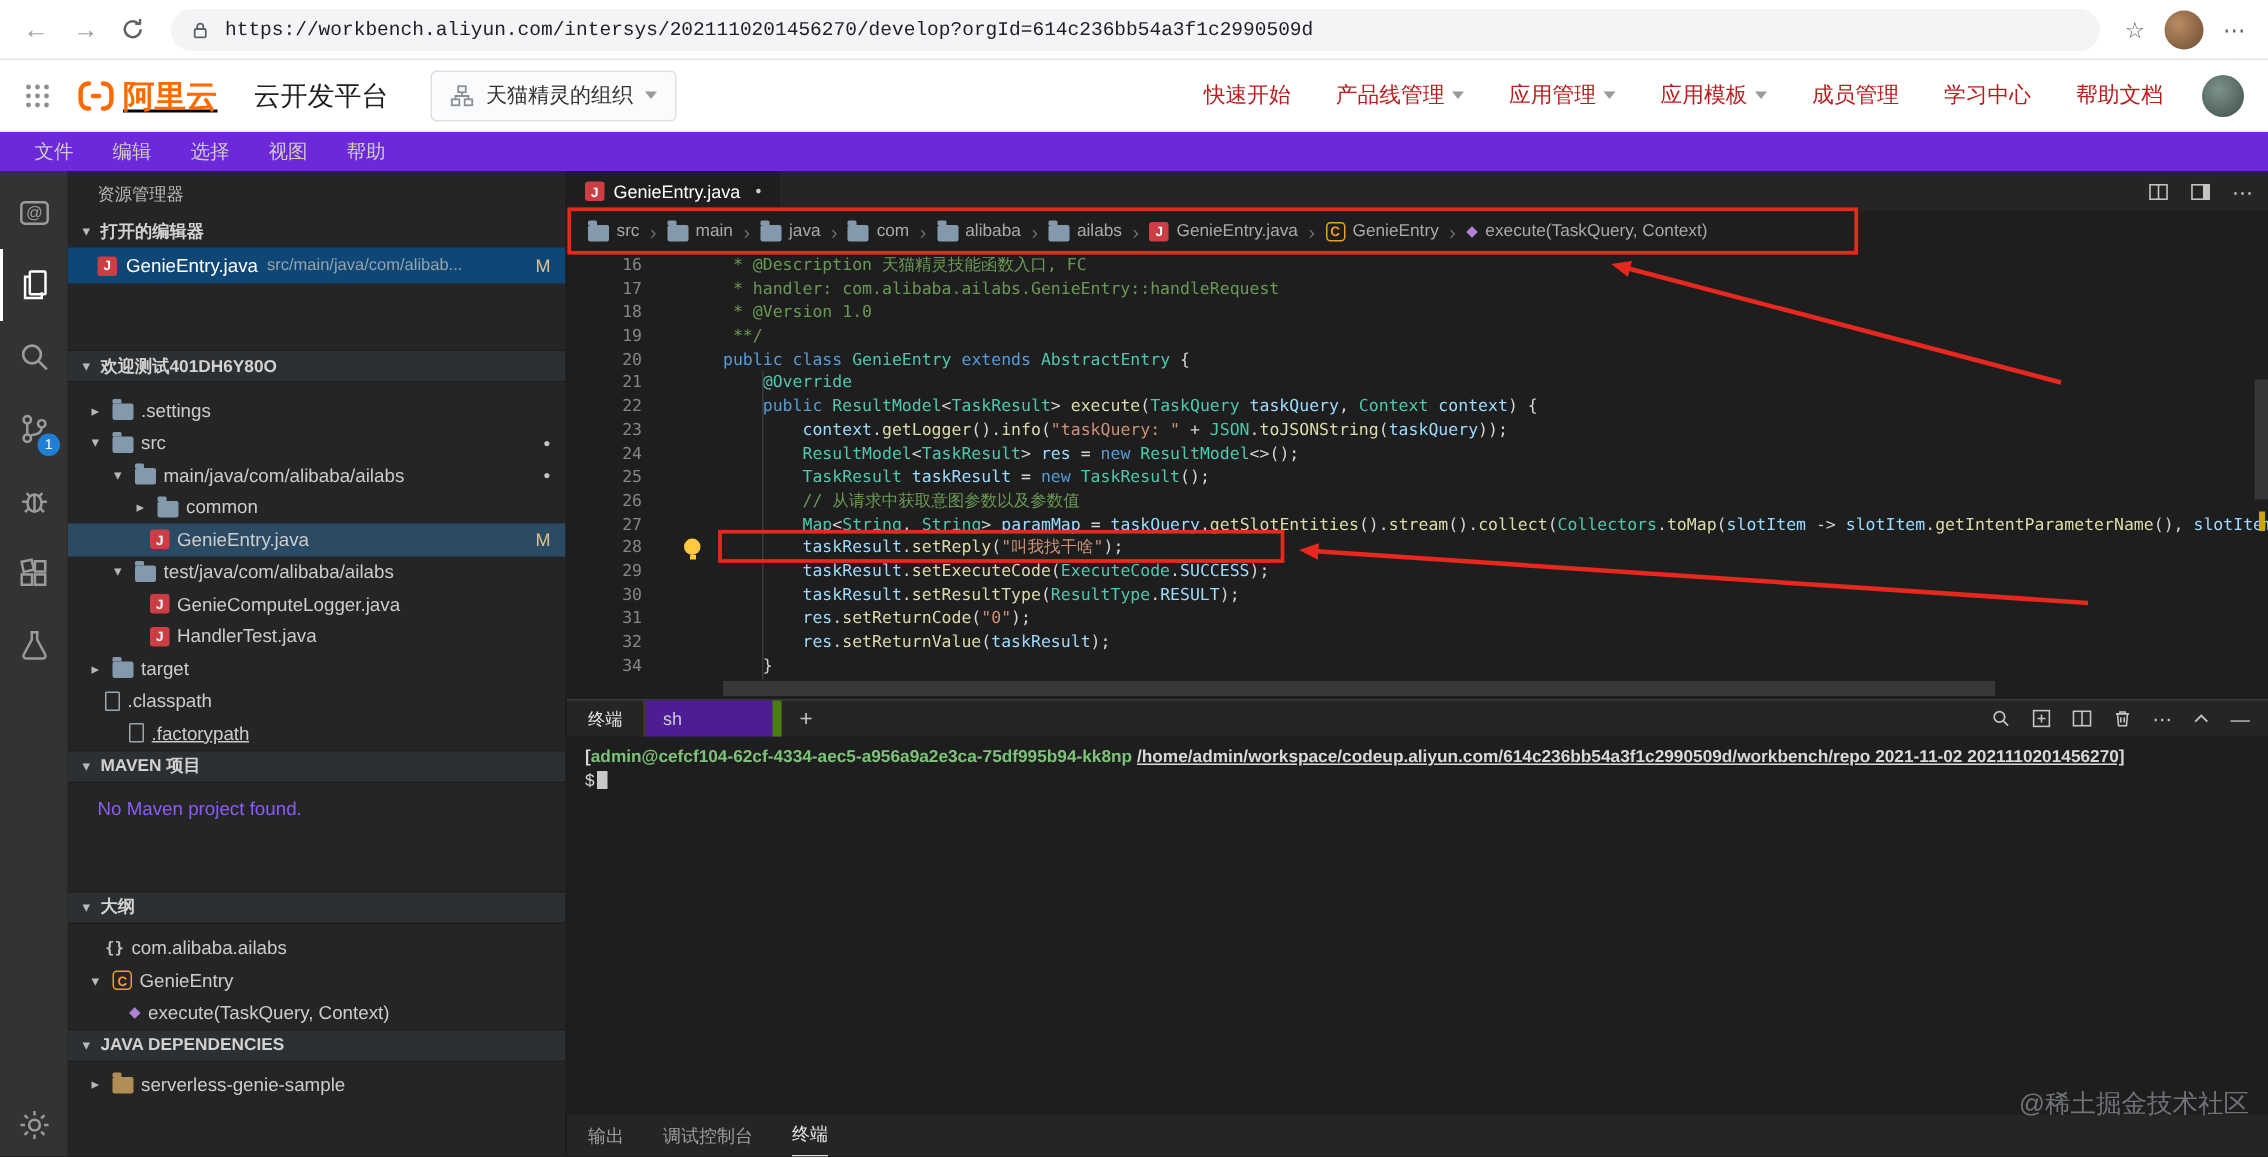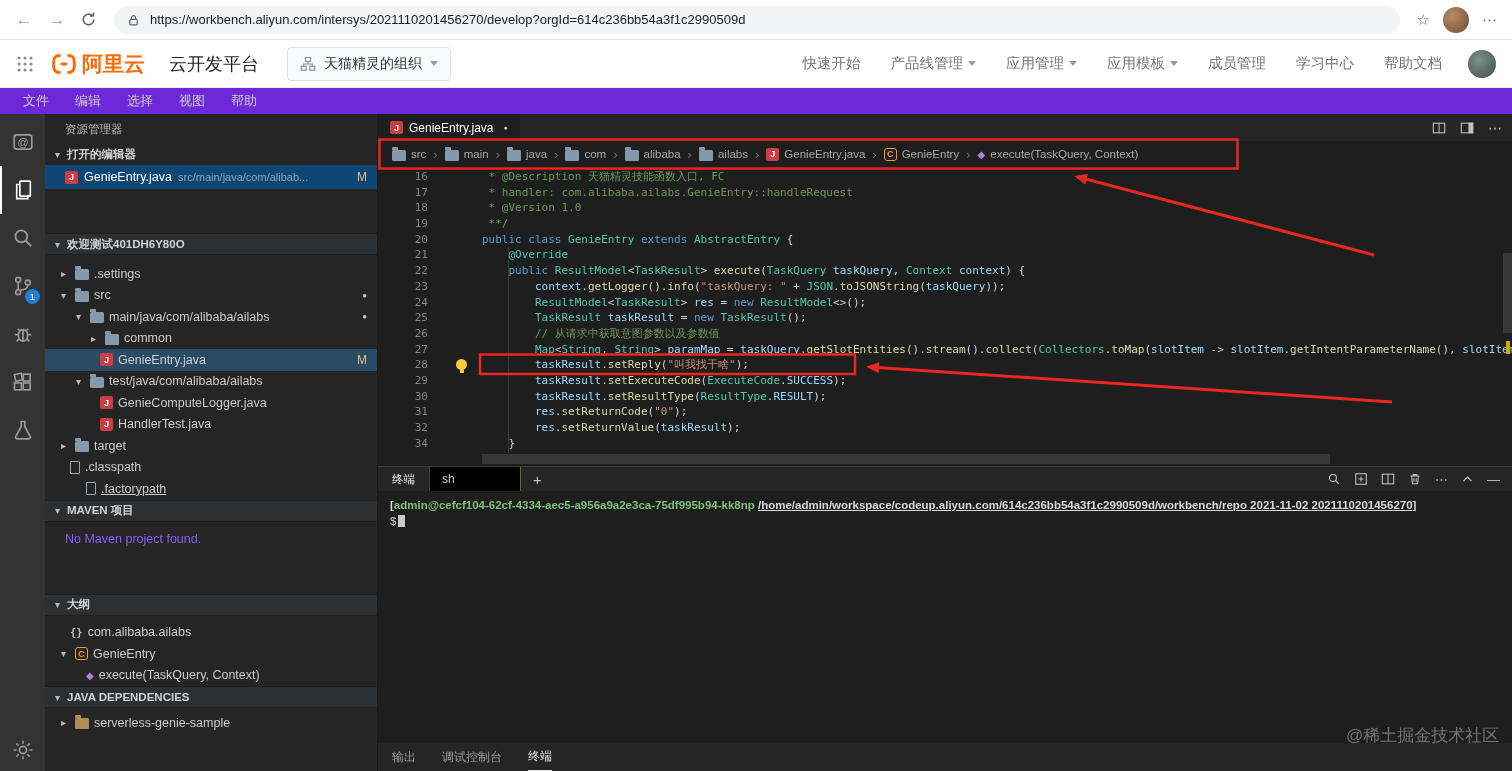--- a/index.html
+++ b/index.html
@@ -2,35 +2,35 @@
 <html><head>
 <meta charset="utf-8">
 <style>
 *{margin:0;padding:0;box-sizing:border-box;}
 html,body{width:1512px;height:771px;}
 body{position:relative;overflow:hidden;background:#1e1e1e;font-family:"Liberation Sans",sans-serif;}
 
 
 .browser{height:40px;background:#fff;border-bottom:1px solid #e4e4e4;display:flex;align-items:center;padding:0 14px;gap:13px;}
 .bnav{font-size:17px;color:#9aa0a6;width:20px;text-align:center;cursor:pointer;}
-.omnibox{flex:1;height:28px;background:#f3f4f6;border-radius:14px;display:flex;align-items:center;gap:10px;padding:0 13px;margin:0 4px;}
+.omnibox{flex:1;height:28px;background:#f3f4f6;border-radius:14px;display:flex;align-items:center;gap:10px;padding:0 13px;margin:0 4px;font-family:Liberation Mono, monospace;}
 .url{font-size:13px;color:#202124;white-space:nowrap;overflow:hidden;}
 .b-star{font-size:15px;color:#5f6368;cursor:pointer;}
 .b-avatar{width:26px;height:26px;border-radius:50%;background:radial-gradient(circle at 35% 35%,#b98d64,#6d4a2f);cursor:pointer;}
 .b-dots{font-size:15px;color:#5f6368;letter-spacing:1px;cursor:pointer;}
 
 
 .topnav{height:48px;background:#fff;border-bottom:1px solid #ececec;display:flex;align-items:center;padding:0 16px;}
 .grid9{margin-right:16px;cursor:pointer;}
-.brand{display:flex;align-items:center;gap:4px;}
+.brand{display:flex;align-items:center;gap:4px;text-decoration:underline;}
 .brand-text{color:#ff6a00;font-size:21px;font-weight:bold;}
 .product{font-size:18px;color:#1f1f1f;margin-left:24px;}
 .org-pill{margin-left:28px;height:34px;border:1px solid #dcdfe3;border-radius:4px;background:#fafbfc;display:flex;align-items:center;gap:8px;padding:0 12px;font-size:14px;color:#333;cursor:pointer;}
 .caret{width:0;height:0;border-left:4px solid transparent;border-right:4px solid transparent;border-top:5px solid #9a9a9a;}
-.nav-right{margin-left:auto;display:flex;align-items:center;gap:30px;font-size:14.5px;color:#737373;justify-content:space-between;}
+.nav-right{margin-left:auto;display:flex;align-items:center;gap:30px;font-size:14.5px;color:#b91c1c;justify-content:space-between;}
 .nav-item{display:flex;align-items:center;gap:5px;cursor:pointer;white-space:nowrap;}
 .nav-avatar{width:28px;height:28px;border-radius:50%;margin-left:26px;background:radial-gradient(circle at 40% 35%,#7d9289,#3c4f4a);cursor:pointer;}
 
 
 .menubar{height:26px;background:#6d28d9;display:flex;align-items:center;padding-left:10px;}
 .mb-item{color:#cccccc;font-size:13px;padding:0 13px;cursor:pointer;}
 
 
 .wb{position:absolute;top:114px;left:0;right:0;bottom:0;display:flex;}
 .activitybar{width:45px;background:#333333;display:flex;flex-direction:column;align-items:center;padding-top:4px;position:relative;flex:none;}
@@ -89,21 +89,21 @@
 .tk-kw{color:#569cd6}.tk-ctrl{color:#c586c0}.tk-cls{color:#4ec9b0}.tk-fn{color:#dcdcaa}
 .tk-str{color:#ce9178}.tk-var{color:#9cdcfe}.tk-cm{color:#6a9955}.tk-pn{color:#d4d4d4}.tk-ann{color:#4ec9b0}
 .iguide{position:absolute;left:130px;top:80px;width:1px;height:206px;background:#3a3a3a;}
 .hscroll{position:absolute;left:104px;bottom:2px;height:10px;width:848px;background:#3e3e42;opacity:.8;}
 .vscroll{position:absolute;right:0;top:86px;width:9px;height:80px;background:#4a4a4a;opacity:.55;}
 .ruler-mark{position:absolute;right:2px;top:174px;width:4px;height:13px;background:#cca700;}
 
 
 .term-h{height:25px;background:#252526;border-top:1px solid #3a3a3a;display:flex;align-items:center;flex:none;}
 .term-title{font-size:11.5px;color:#e7e7e7;padding:0 14px;cursor:pointer;}
-.term-tab{height:100%;display:flex;align-items:center;background:#000000;padding:0 26px 0 12px;font-size:12px;color:#cccccc;border-left:1px solid #3a3a3a;border-right:1px solid #4d7c0f;min-width:92px;cursor:pointer;}
+.term-tab{height:100%;display:flex;align-items:center;background:#4c1d95;padding:0 26px 0 12px;font-size:12px;color:#cccccc;border-left:1px solid #3a3a3a;border-right:6px solid #4d7c0f;min-width:92px;cursor:pointer;}
 .term-plus{color:#c5c5c5;font-size:15px;margin-left:12px;cursor:pointer;}
 .term-actions{margin-left:auto;display:flex;align-items:center;gap:13px;padding-right:12px;color:#c5c5c5;font-size:13px;}
 .term-actions span{cursor:pointer;}
 .term-body{flex:1;padding:6px 12px;font-family:Liberation Sans, sans-serif;font-size:11.5px;line-height:16px;color:#d4d4d4;overflow:hidden;position:relative;}
 .ps1{word-break:break-all;font-weight:bold;}
 .t-plain{color:#d9d9d9;}
 .t-user{color:#7cc379;}
 .t-path{color:#d9d9d9;text-decoration:underline;}
 .cursor{display:inline-block;width:7px;height:12px;background:#c9c9c9;margin-left:2px;vertical-align:-2px;}
 

